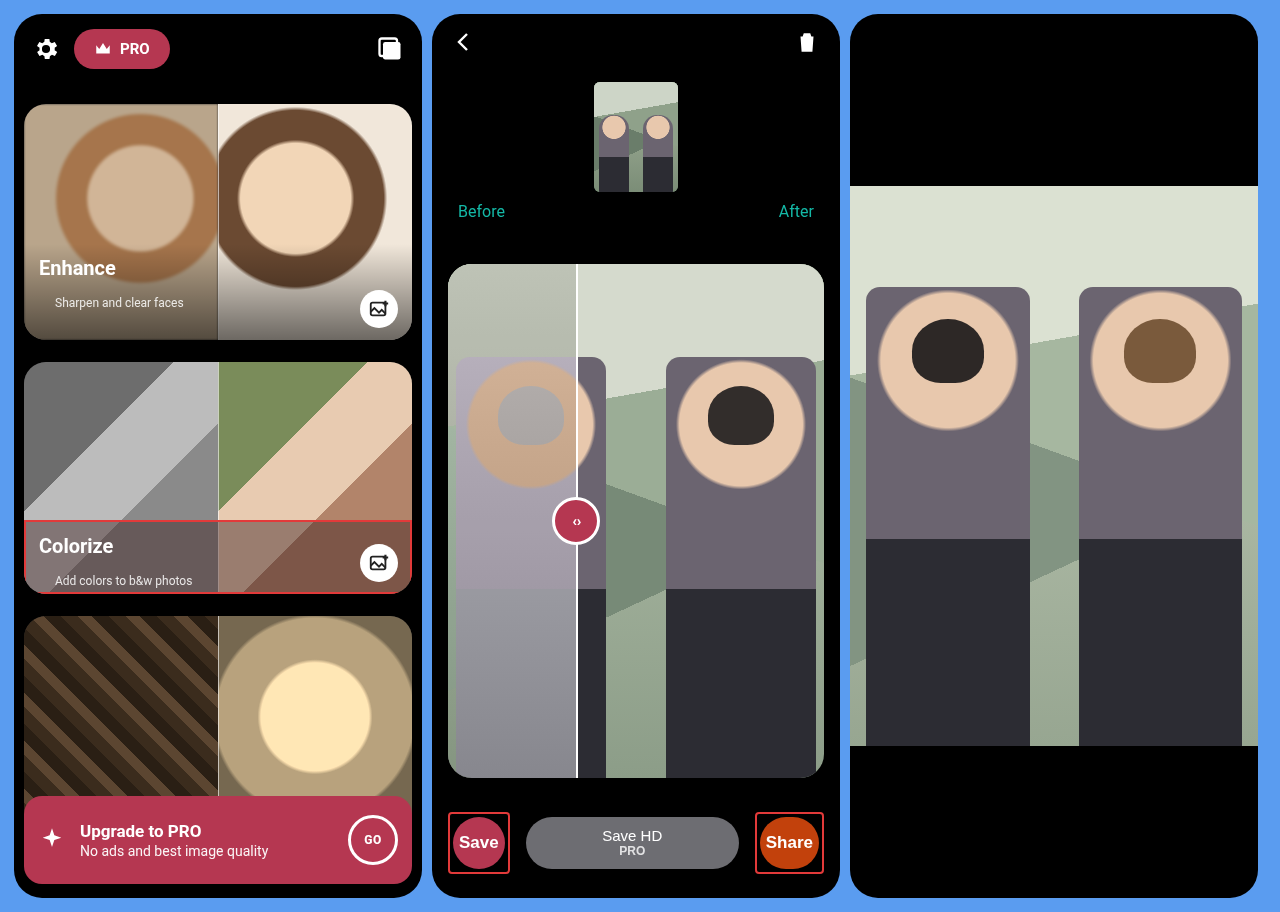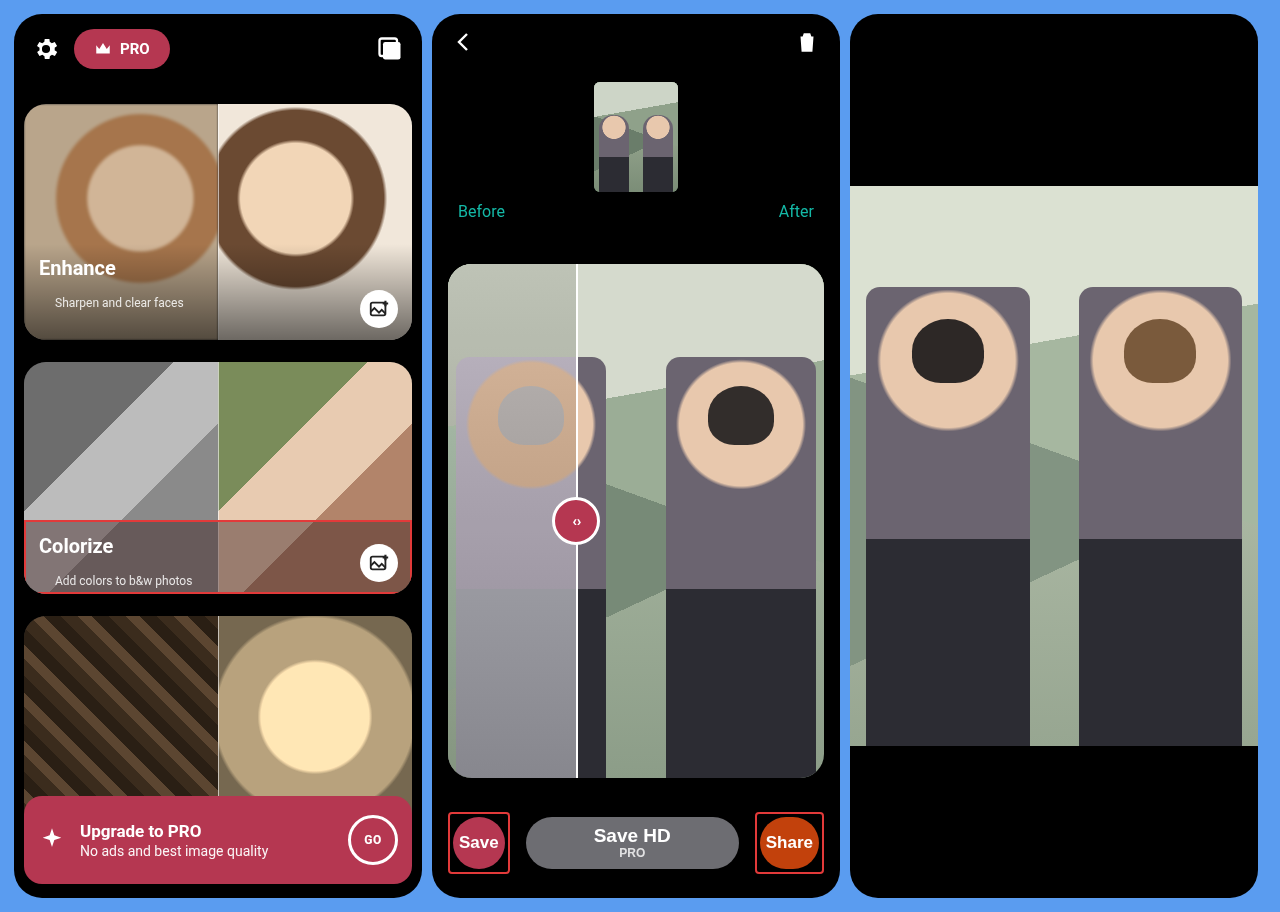--- a/index.html
+++ b/index.html
@@ -77,21 +77,21 @@
   .compare .g1{left:2%}
   .compare .g2{right:2%}
   .compare .g1::after,.compare .g2::after{content:"";position:absolute;top:7%;left:28%;width:44%;height:14%;background:#322d2b;border-radius:50% 50% 40% 40%}
   .slider-line{position:absolute;top:0;bottom:0;left:34%;width:2px;background:#fff}
   .slider-knob{position:absolute;left:34%;top:50%;transform:translate(-50%,-50%);width:42px;height:42px;border-radius:50%;background:#b53751;border:3px solid #fff;display:flex;align-items:center;justify-content:center;color:#fff;font-weight:900;font-size:15px;letter-spacing:-2px}
 
   .btn-row{position:absolute;left:16px;right:16px;bottom:24px;display:flex;gap:16px;align-items:center}
   .btn-row button{flex:1;height:52px;border-radius:26px;border:none;font-size:17px;font-weight:600;color:#fff}
   .b-save{background:#b53751}
   .b-hd{background:#6d6d72;display:flex;flex-direction:column;gap:0;justify-content:center}
-  .b-hd .hd1{font-size:19px;font-weight:700;line-height:1.1}
+  .b-hd .hd1{font-size:15px;font-weight:400;line-height:1.1}
   .b-hd .hd2{font-size:12px;opacity:.8;line-height:1.1}
   .b-share{background:#c2410c}
   .hl{border:2px solid #e23a3a;border-radius:4px;padding:3px;box-sizing:border-box}
   .hl button{width:100%}
 
   
   .final{position:absolute;left:0;right:0;top:172px;height:560px;overflow:hidden}
   .final .mtn{background:
       linear-gradient(170deg,#dbe1d2 0 30%,transparent 30%),
       linear-gradient(200deg,#a6b7a0 0 48%,transparent 48%),

